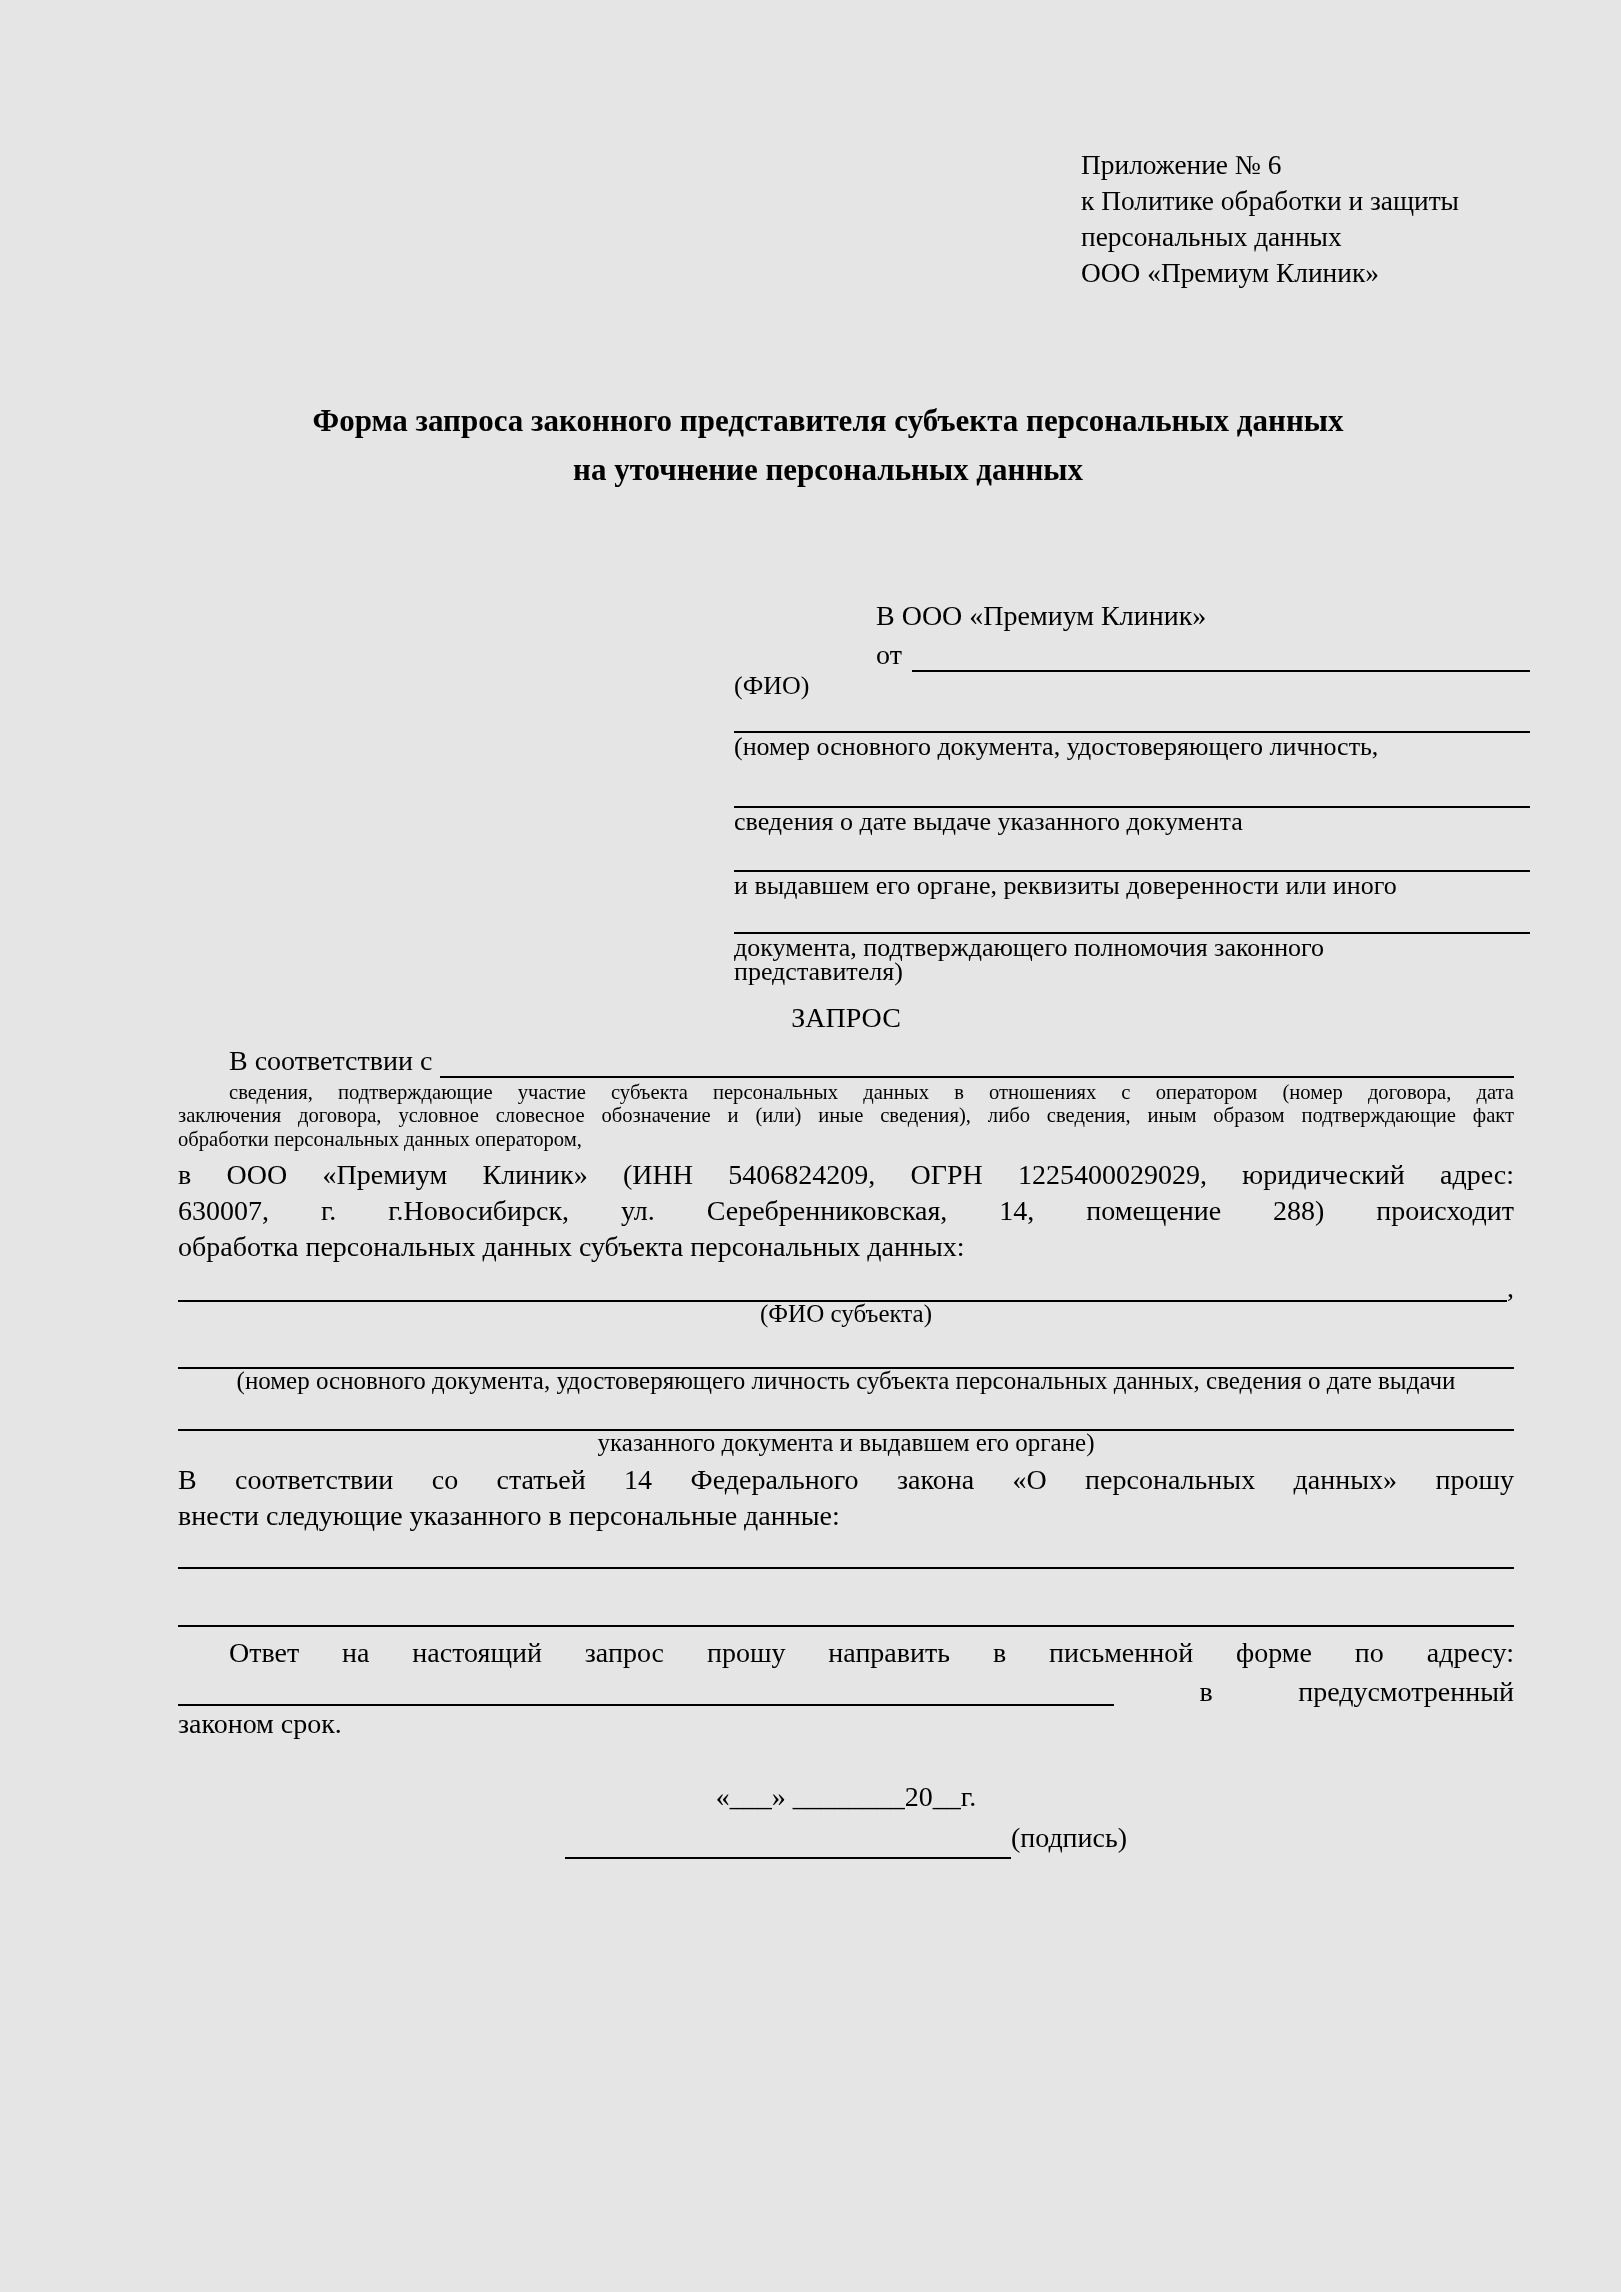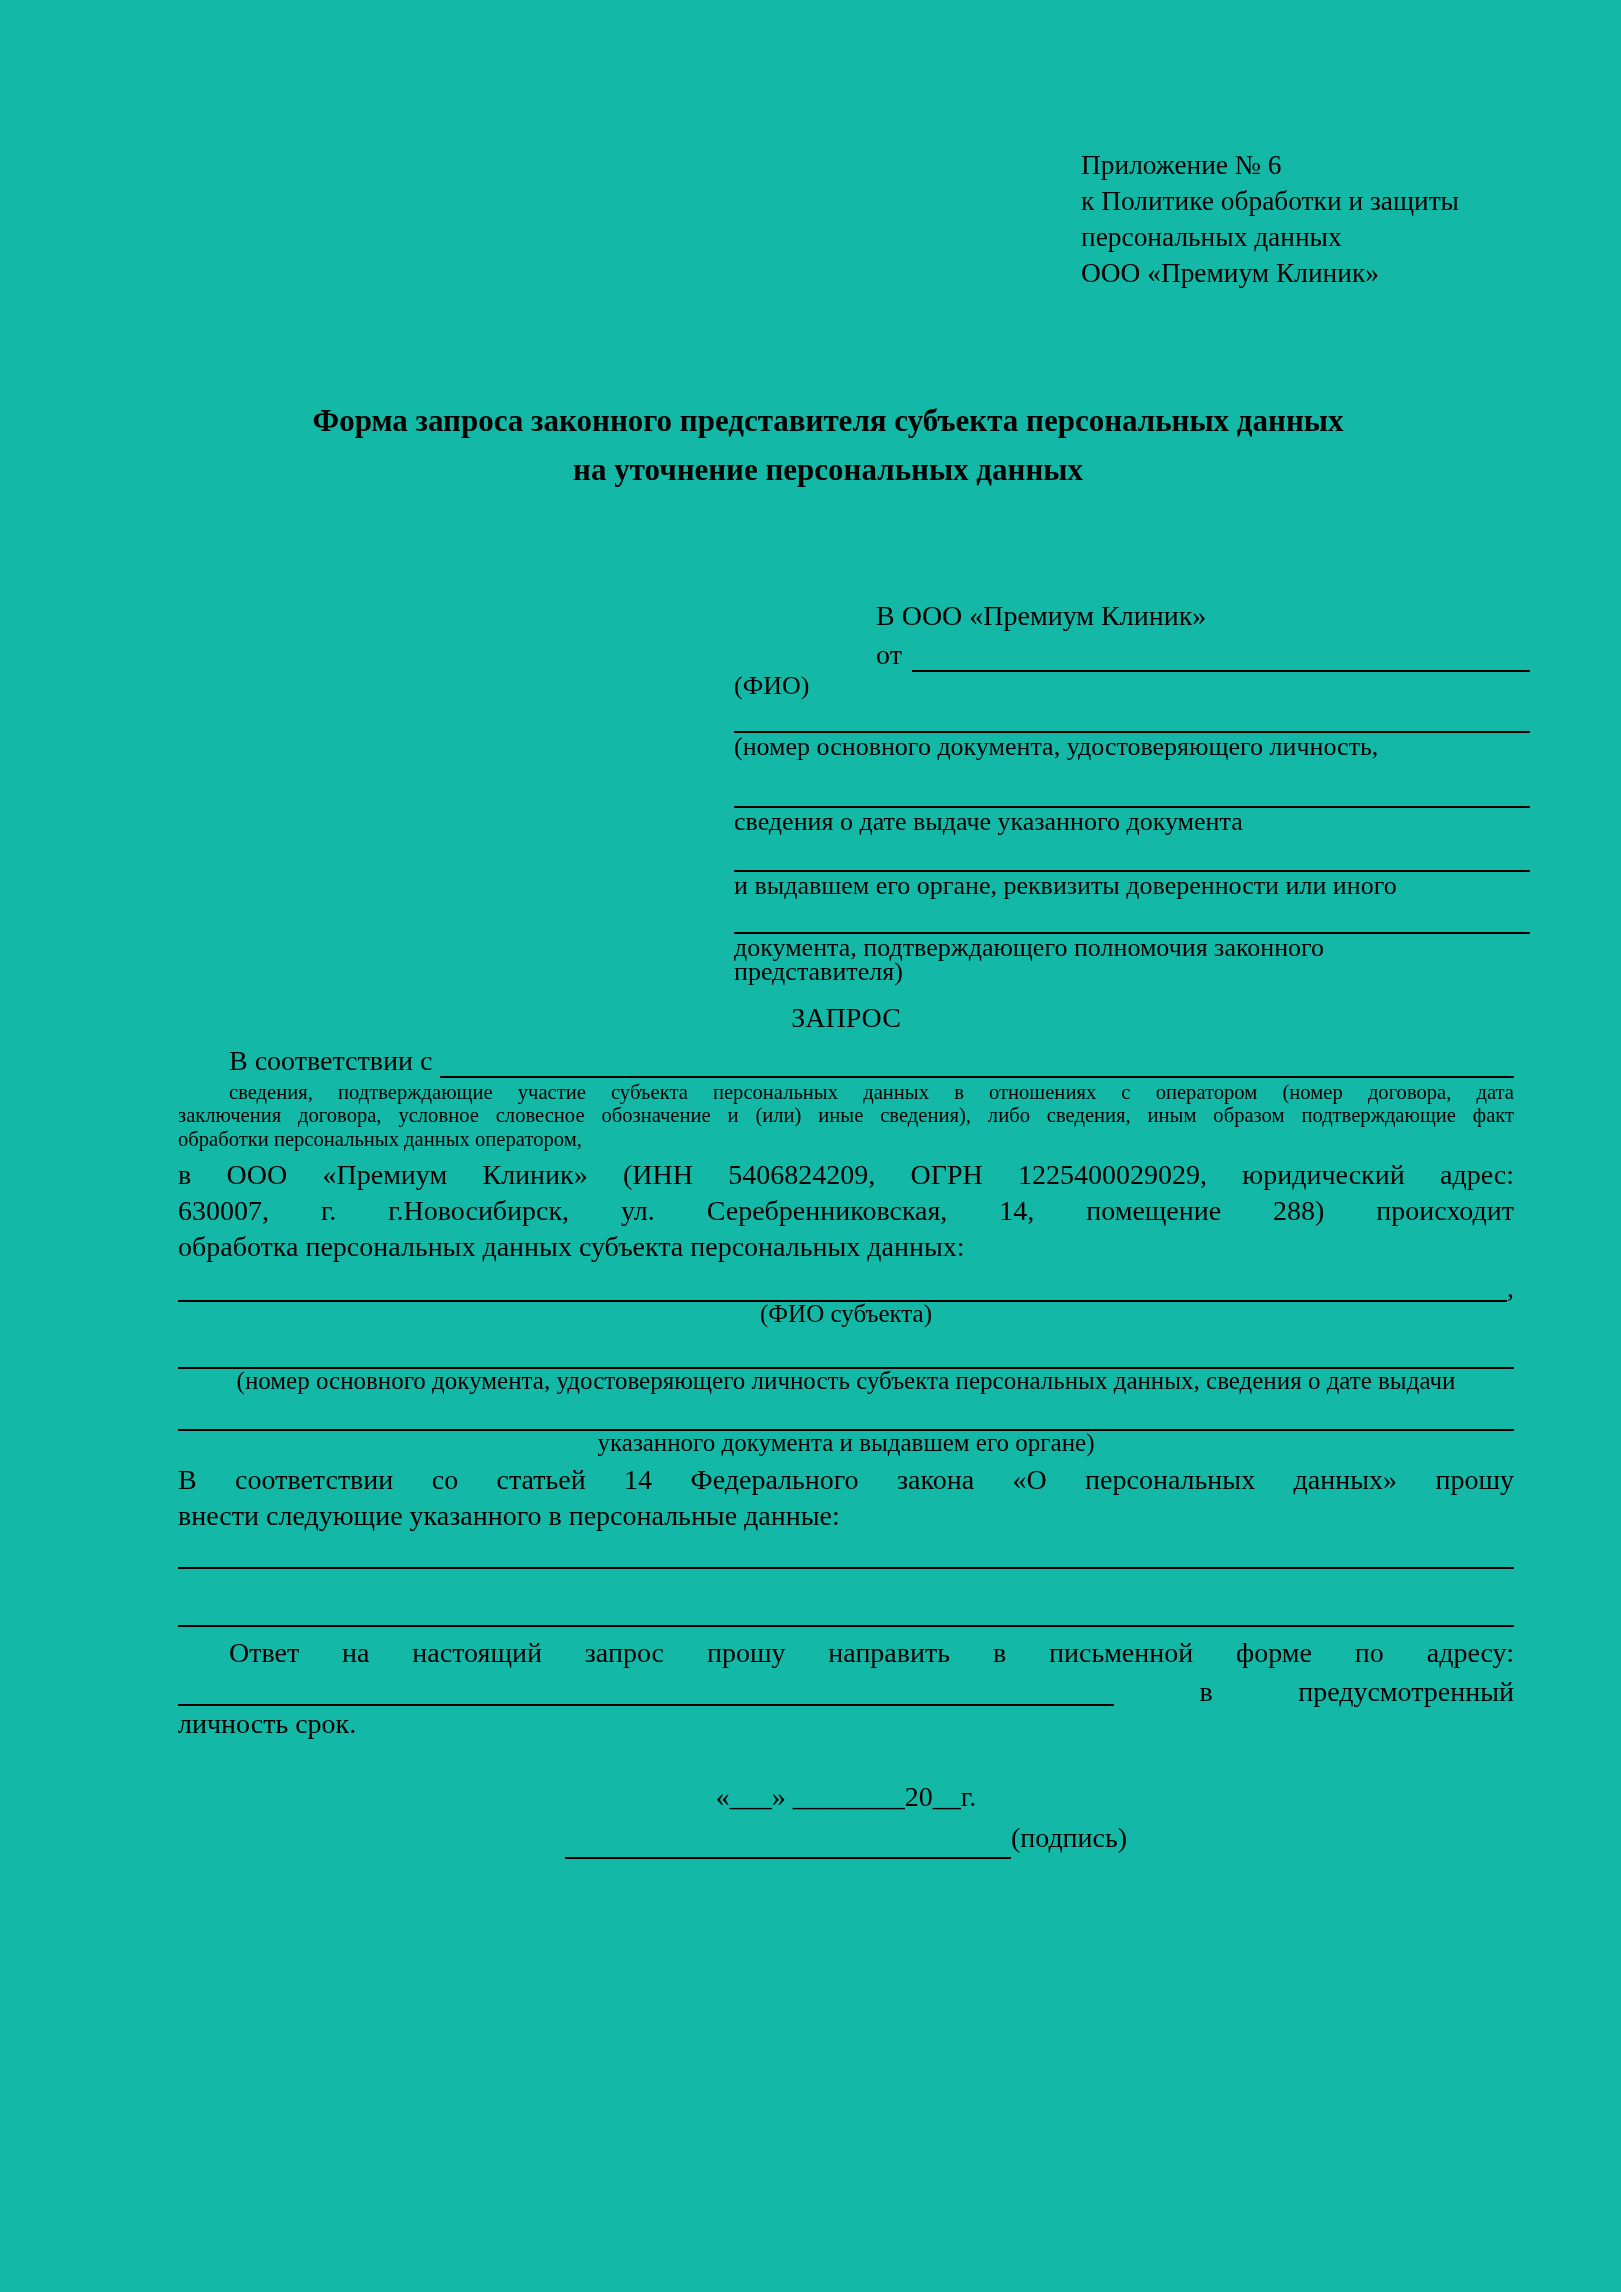--- a/index.html
+++ b/index.html
@@ -1,17 +1,17 @@
 <!DOCTYPE html>
 <html><head>
 <meta charset="utf-8">
 <style>
   html,body{margin:0;padding:0;background:#888;}
   .page{
-    position:relative;width:1621px;height:2293px;background:#14b8a6;
+    position:relative;width:1621px;height:2293px;background:#e5e5e5;
     font-family:"Liberation Serif","DejaVu Serif",serif;color:#000;
     margin:0 auto;overflow:hidden;
   }
   
   .appendix{position:absolute;left:1081px;top:147px;font-size:27.4px;line-height:36px;}
   
   .doc-title{position:absolute;left:147px;top:396px;width:1362px;text-align:center;
     font-weight:bold;font-size:31px;line-height:49px;}
   
   .addressee{position:absolute;left:734px;top:598px;width:796px;font-size:28px;}
@@ -125,21 +125,21 @@
 
     <div class="uline e-u1"></div>
     <div class="uline e-u2"></div>
 
     <div class="reply1 jl ind">Ответ на настоящий запрос прошу направить в письменной форме по адресу:</div>
     <div class="reply2">
       <span class="blank"></span>
       <span class="w">в</span>
       <span class="w">предусмотренный</span>
     </div>
-    <div class="reply3">личность срок.</div>
+    <div class="reply3">законом срок.</div>
 
     <div class="footer-row">
       <div class="date">«___» ________20__г.</div>
       <div class="sig">
         <span class="sig-blank"></span>
         <span class="w">(подпись)</span>
       </div>
     </div>
   </div>
 

